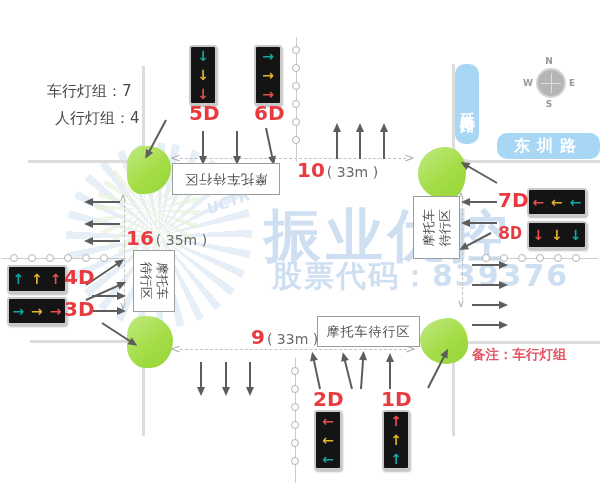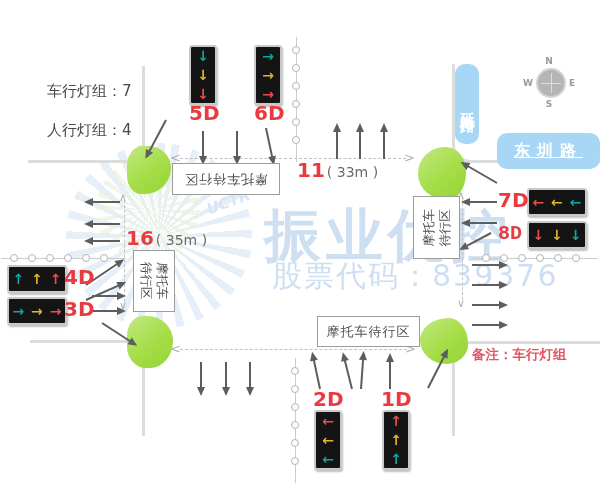--- a/index.html
+++ b/index.html
@@ -4,21 +4,21 @@
 <style>
   html,body{margin:0;padding:0;background:#fff;}
   .stage{position:relative;width:600px;height:502px;background:#fff;overflow:hidden;
          font-family:"DejaVu Sans","Liberation Sans",sans-serif;}
 
   
   .wm{position:absolute;z-index:0;}
   .wm-fan{border-radius:50%;background:repeating-conic-gradient(from 8deg,#e0eaf6 0deg 5deg,rgba(255,255,255,0) 5deg 13deg);opacity:.8;}
   .wm-fan2{border-radius:50%;background:repeating-conic-gradient(from 30deg,#eaf2dd 0deg 6deg,rgba(255,255,255,0) 6deg 15deg);opacity:.7;}
   .wm-brand{color:#cfdff2;font-size:57px;font-weight:bold;letter-spacing:5px;white-space:nowrap;}
-  .wm-stock{color:#cfdff2;font-size:30px;font-weight:normal;letter-spacing:2px;white-space:nowrap;}
+  .wm-stock{color:#cfdff2;font-size:30px;font-weight:bold;letter-spacing:2px;white-space:nowrap;}
   .wm-uctr{color:#d9e5f4;font-size:15px;font-weight:bold;font-style:italic;transform:rotate(-20deg);}
 
   
   .road{position:absolute;z-index:1;border:0 solid #dcdcdc;}
 
   
   .island{position:absolute;z-index:1;background:linear-gradient(140deg,#c0e982 0%,#a5dd47 55%,#95d436 100%);}
 
   
   .dash-h{position:absolute;z-index:1;border-top:1px dashed #c2c2c2;height:0;}
@@ -173,21 +173,21 @@
   <div class="fa" style="left:201px;top:361px;width:26px;transform:rotate(90deg);"></div>
   <div class="fa" style="left:226px;top:361px;width:26px;transform:rotate(90deg);"></div>
   <div class="fa" style="left:250px;top:361px;width:26px;transform:rotate(90deg);"></div>
   <div class="fa" style="left:320px;top:388px;width:30px;transform:rotate(258deg);"></div>
   <div class="fa" style="left:352px;top:388px;width:30px;transform:rotate(256deg);"></div>
   <div class="fa" style="left:361px;top:388px;width:30px;transform:rotate(274deg);"></div>
   <div class="fa" style="left:390px;top:388px;width:28px;transform:rotate(270deg);"></div>
   <div class="fa" style="left:428px;top:387px;width:36px;transform:rotate(297deg);"></div>
 
   <div class="legend" style="left:47px;top:84px;">车行灯组：7</div>
-  <div class="legend" style="left:47px;top:111px;margin-top:12px;">人行灯组：4</div>
+  <div class="legend" style="left:55px;top:111px;">人行灯组：4</div>
 
   <div class="tl-box tl-v" style="left:189px;top:45px;">
     <span class="lamp" style="color:#0fa8a4">↓</span>
     <span class="lamp" style="color:#e2b32c">↓</span>
     <span class="lamp" style="color:#e8504e">↓</span>
   </div>
   <div class="dlabel" style="left:189px;top:103px;">5D</div>
 
   <div class="tl-box tl-v" style="left:254px;top:45px;">
     <span class="lamp" style="color:#0fa8a4">→</span>
@@ -232,41 +232,44 @@
   <div class="dlabel" style="left:313px;top:389px;">2D</div>
 
   <div class="tl-box tl-v" style="left:382px;top:410px;">
     <span class="lamp" style="color:#e8504e">↑</span>
     <span class="lamp" style="color:#e2b32c">↑</span>
     <span class="lamp" style="color:#0fa8a4">↑</span>
   </div>
   <div class="dlabel" style="left:381px;top:389px;">1D</div>
 
   <div class="mlabel" style="left:297px;top:160px;">
-    <span class="num">11</span><span class="len">( 33m )</span>
+    <span class="num">10</span><span class="len">( 33m )</span>
   </div>
   <div class="mlabel" style="left:126px;top:228px;">
     <span class="num">16</span><span class="len">( 35m )</span>
   </div>
+  <div class="mlabel" style="left:251px;top:327px;">
+    <span class="num">9</span><span class="len">( 33m )</span>
+  </div>
 
   <div class="wait" style="left:172px;top:163px;width:106px;height:30px;">
     <span class="one-line rot180">摩托车待行区</span>
   </div>
   <div class="wait" style="left:317px;top:316px;width:101px;height:29px;">
     <span class="one-line">摩托车待行区</span>
   </div>
   <div class="wait" style="left:133px;top:250px;width:40px;height:60px;">
     <span class="two-line rot90"><span>摩托车</span><br><span>待行区</span></span>
   </div>
   <div class="wait" style="left:413px;top:196px;width:45px;height:61px;">
     <span class="two-line rotm90"><span>摩托车</span><br><span>待行区</span></span>
   </div>
 
   <div class="pill pill-v" style="left:455px;top:64px;width:24px;height:80px;">延寿路</div>
-  <div class="pill pill-h" style="left:497px;top:133px;width:103px;height:36px;text-decoration:underline;">东圳路</div>
+  <div class="pill pill-h" style="left:497px;top:133px;width:103px;height:26px;">东圳路</div>
 
   <div class="compass" style="left:520px;top:57px;">
     <div>N</div>
     <div class="c-row">
       <span>W</span>
       <span class="c-circle"></span>
       <span>E</span>
     </div>
     <div>S</div>
   </div>

